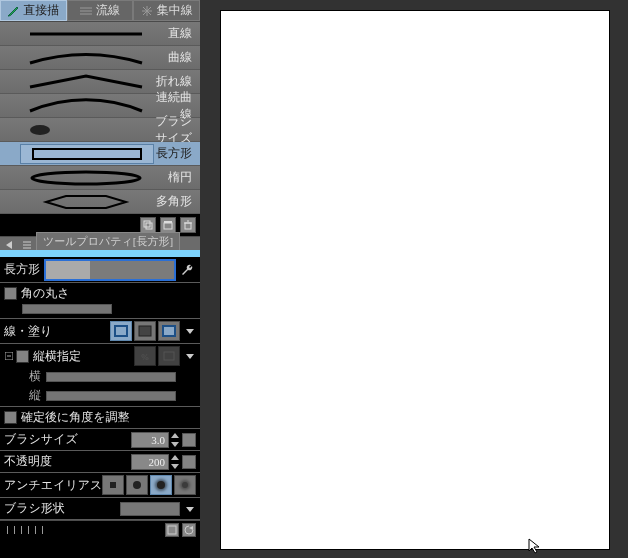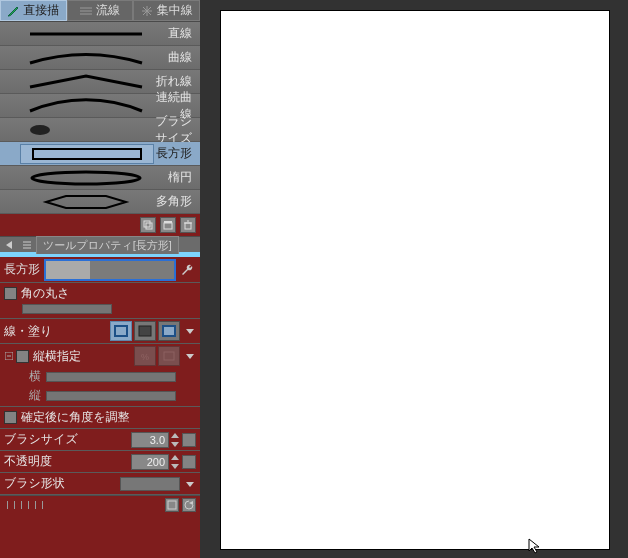--- a/index.html
+++ b/index.html
@@ -1,18 +1,18 @@
 <!DOCTYPE html>
 <html><head>
 <meta charset="utf-8">
 <style>
   * { box-sizing: border-box; margin: 0; padding: 0; }
   html, body { width: 628px; height: 558px; overflow: hidden; font-family: "Meiryo", "MS PGothic", sans-serif; font-size: 12px; color: #ddd; background: #323232; }
   #app { display: flex; width: 100%; height: 100%; }
-  #sidebar { width: 200px; height: 100%; background: #7f1d1d; display: flex; flex-direction: column; }
+  #sidebar { width: 200px; height: 100%; background: #000000; display: flex; flex-direction: column; font-family: Liberation Serif, serif; }
   #canvas-area { flex: 1; background: #323232; padding: 10px 0 0 20px; position: relative; }
   #canvas { width: 390px; height: 540px; background: #ffffff; border: 1px solid #000; }
 
   
   #tabs { display: flex; height: 22px; background: #5a5a5a; border-bottom: 1px solid #4a4a4a; }
   .tab { flex: 1; display: flex; align-items: center; justify-content: center; border: 1px solid #7a7a7a; background: #666; font-size: 12px; cursor: pointer; position: relative; }
   .tab.active { background: #8aa9c8; color: #222; border: 1px solid #b0c8e0; }
   .tab .tab-icon { display: inline-flex; margin-right: 4px; }
 
   
@@ -22,21 +22,21 @@
   .tool-row.selected .tool-label { color: #222; }
   .tool-preview { flex: 0 0 130px; height: 20px; display: flex; align-items: center; justify-content: center; padding: 0 6px; }
   .tool-label { flex: 1; text-align: right; padding-right: 8px; font-size: 12px; color: #e5e5e5; }
   .tool-row.selected .tool-preview { background: #9bb7d4; border: 1px solid #5a80a6; }
 
   
   #subtool-icons { display: flex; justify-content: flex-end; padding: 3px 4px; gap: 4px; border-bottom: 1px solid #4c4c4c; }
   .sq-btn { width: 16px; height: 16px; border: 1px solid #555; background: #888; display: flex; align-items: center; justify-content: center; cursor: pointer; }
 
   
-  #tp-header { display: flex; align-items: center; height: 20px; border-bottom: 5px solid #7dd3fc; background: #6b6b6b; font-size: 11px; }
+  #tp-header { display: flex; align-items: flex-end; height: 20px; border-bottom: 7px solid #7dd3fc; background: #6b6b6b; font-size: 11px; }
   #tp-header .hicon { width: 18px; display: flex; align-items: center; justify-content: center; cursor: pointer; }
   #tp-tab { display: inline-flex; align-items: center; height: 18px; background: #707070; border: 1px solid #888; border-bottom: none; padding: 0 6px; font-size: 11px; color: #d0d0d0;}
 
   
   #shape-mode { display: flex; align-items: center; height: 26px; padding: 0 4px; gap: 4px; border-bottom: 1px solid #5a5a5a; }
   #shape-mode-label { font-size: 12px; color: #ddd; }
   #shape-swatches { display: flex; border: 2px solid #2a6fd6; height: 22px; flex: 1; }
   #shape-swatches .sw1 { width: 44px; background: #aaa; }
   #shape-swatches .sw2 { flex: 1; background: #7b7b7b; }
   #wrench { width: 16px; height: 16px; display:flex; align-items:center; justify-content:center; cursor:pointer; }
@@ -347,20 +347,38 @@
         </div>
       <span style="font-size:10px;margin-left:2px;">
         <svg width="8" height="14" viewBox="0 0 8 14">
             <polygon points="4,0 8,5 0,5" fill="#bbb"></polygon>
             <polygon points="0,9 8,9 4,14" fill="#bbb"></polygon>
           </svg>
       </span>
       <div class="upd-btn"></div>
     </div>
 
+    <div class="prop-row">
+      <span class="prop-label">アンチエイリアス</span>
+      <span class="spacer"></span>
+      <div class="seg">
+        <div class="aa-btn">
+            <div class="aa-dot" style="width:6px;height:6px;border-radius:0;"></div>
+          </div>
+        <div class="aa-btn">
+            <div class="aa-dot" style="width:8px;height:8px;"></div>
+          </div>
+        <div class="aa-btn active">
+            <div class="aa-dot aa-soft" style="width:8px;height:8px;"></div>
+          </div>
+        <div class="aa-btn">
+            <div class="aa-dot aa-soft" style="width:6px;height:6px;opacity:.7;"></div>
+          </div>
+      </div>
+    </div>
 
     <div class="prop-row">
       <span class="prop-label">ブラシ形状</span>
       <span class="spacer"></span>
       <div style="width:60px;height:14px;border:1px solid #555;background:#777;"></div>
       <div class="dropdown">
         <svg width="8" height="8" viewBox="0 0 8 8">
             <polygon points="0,2 8,2 4,7" fill="#ccc"></polygon>
           </svg>
       </div>

